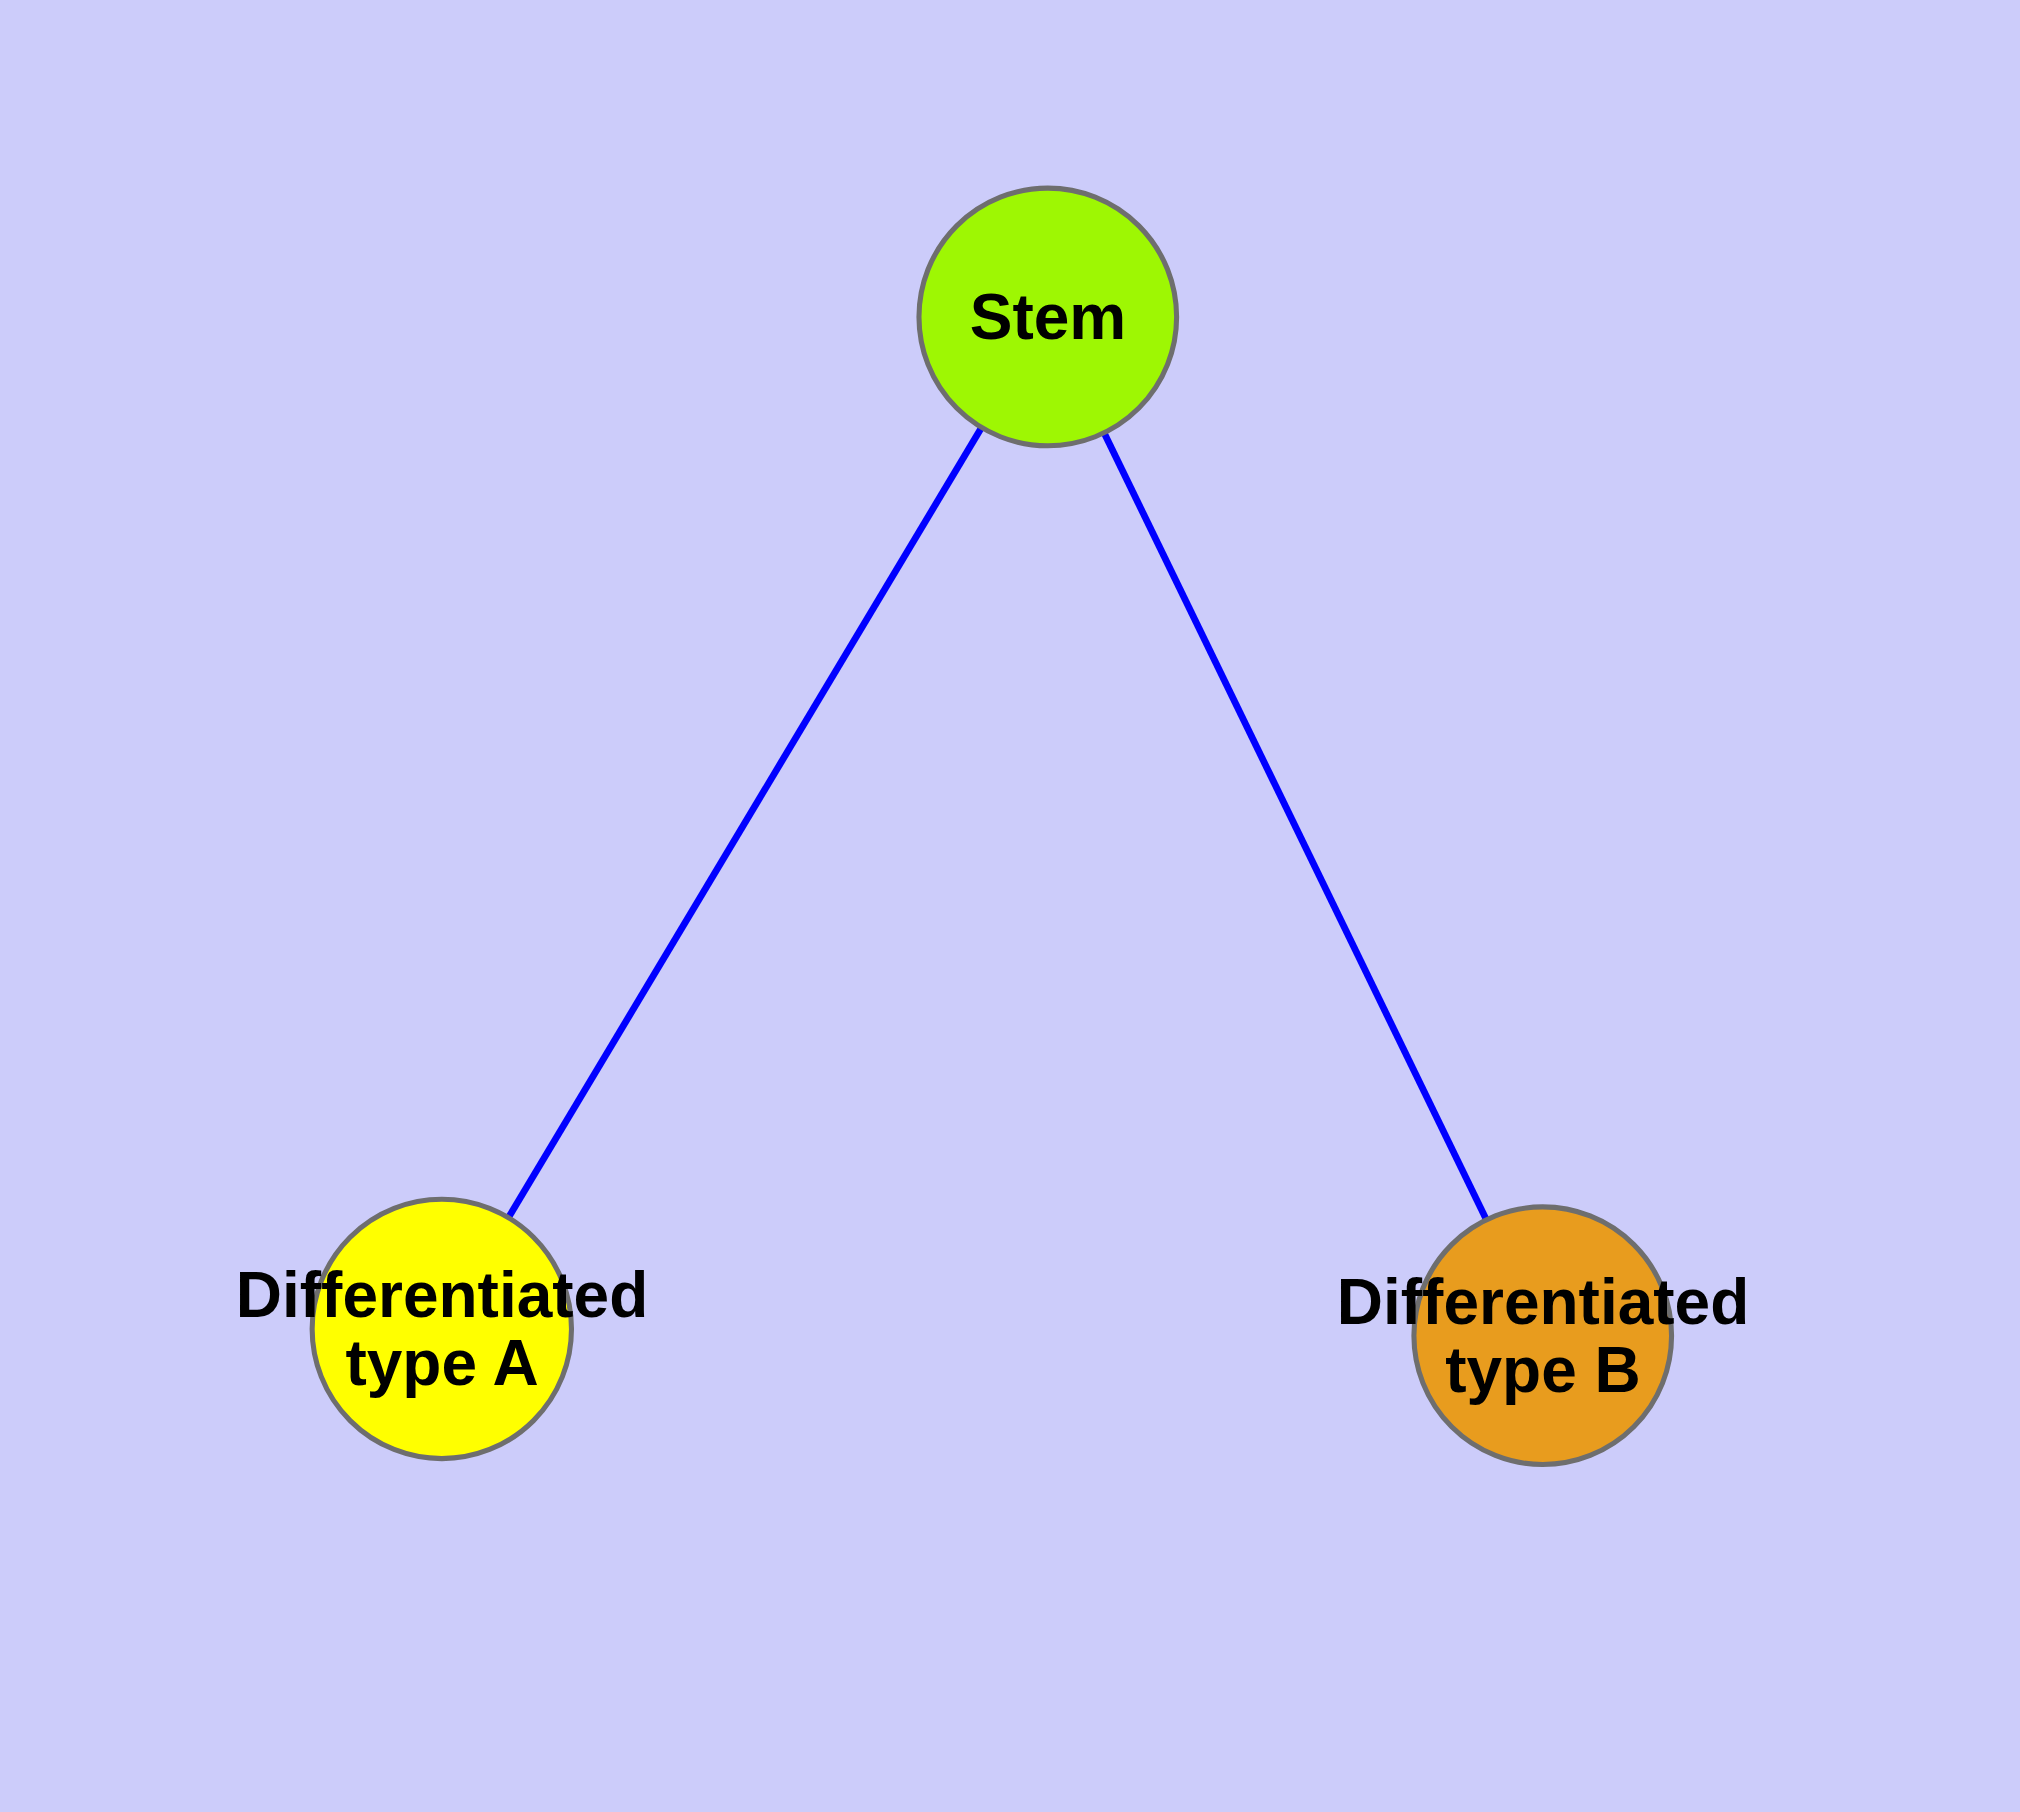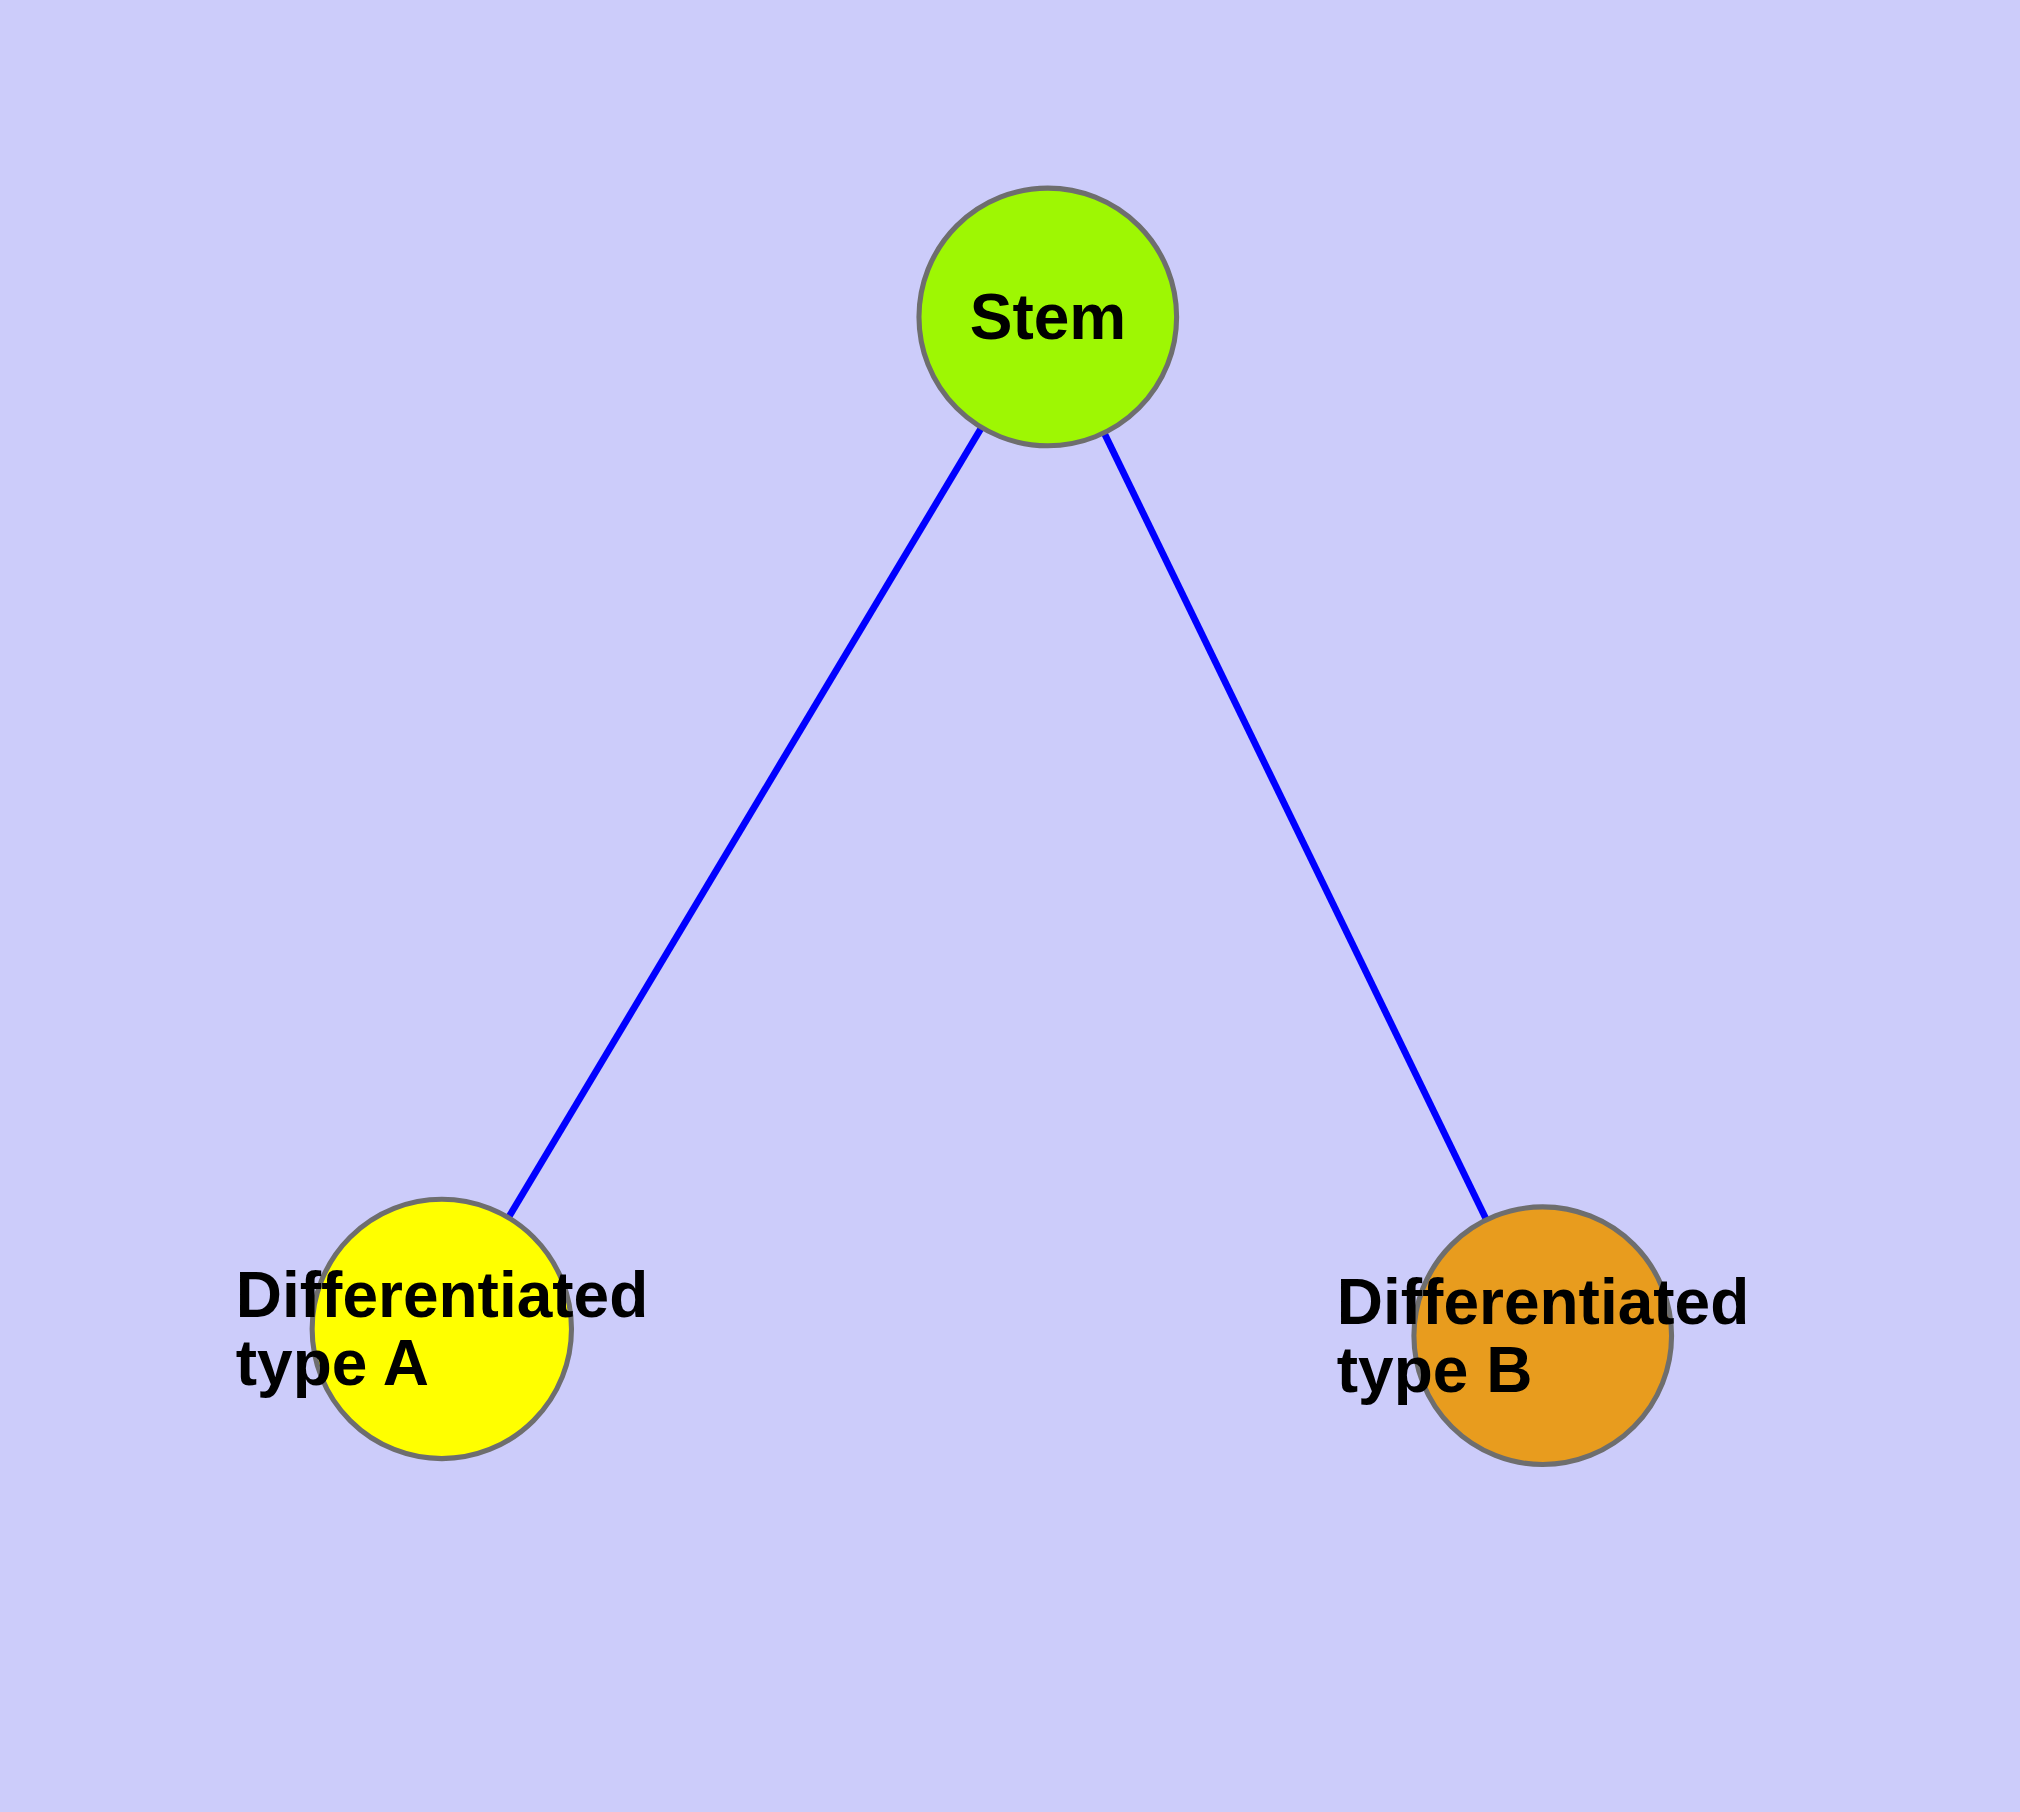--- a/index.html
+++ b/index.html
@@ -19,20 +19,21 @@
   #graph-svg {
     position: absolute;
     top: 0;
     left: 0;
     width: 2021px;
     height: 1812px;
     display: block;
   }
   .node-label {
     position: absolute;
+    text-align: center;
     font-family: "Liberation Sans", "DejaVu Sans", sans-serif;
     font-weight: bold;
     color: #000000;
     white-space: pre;
     line-height: 1.07;
     pointer-events: none;
     transform: translate(-50%, -50%);
   }
   .node-label.big {
     font-size: 64px;

